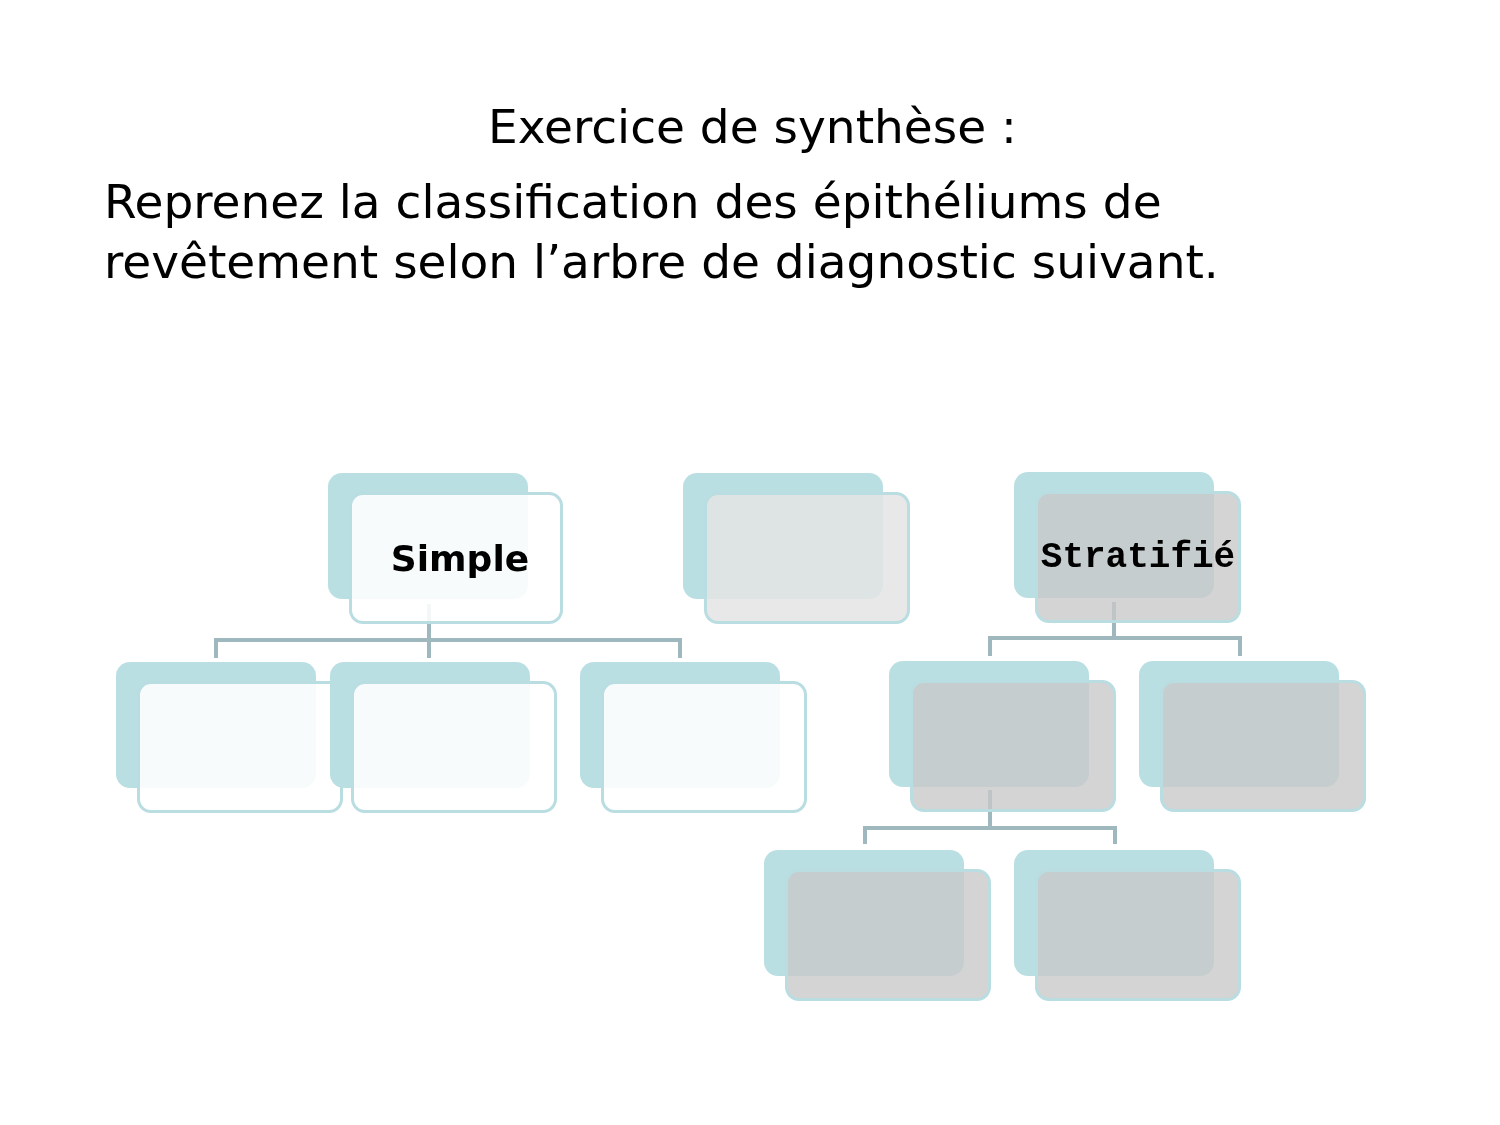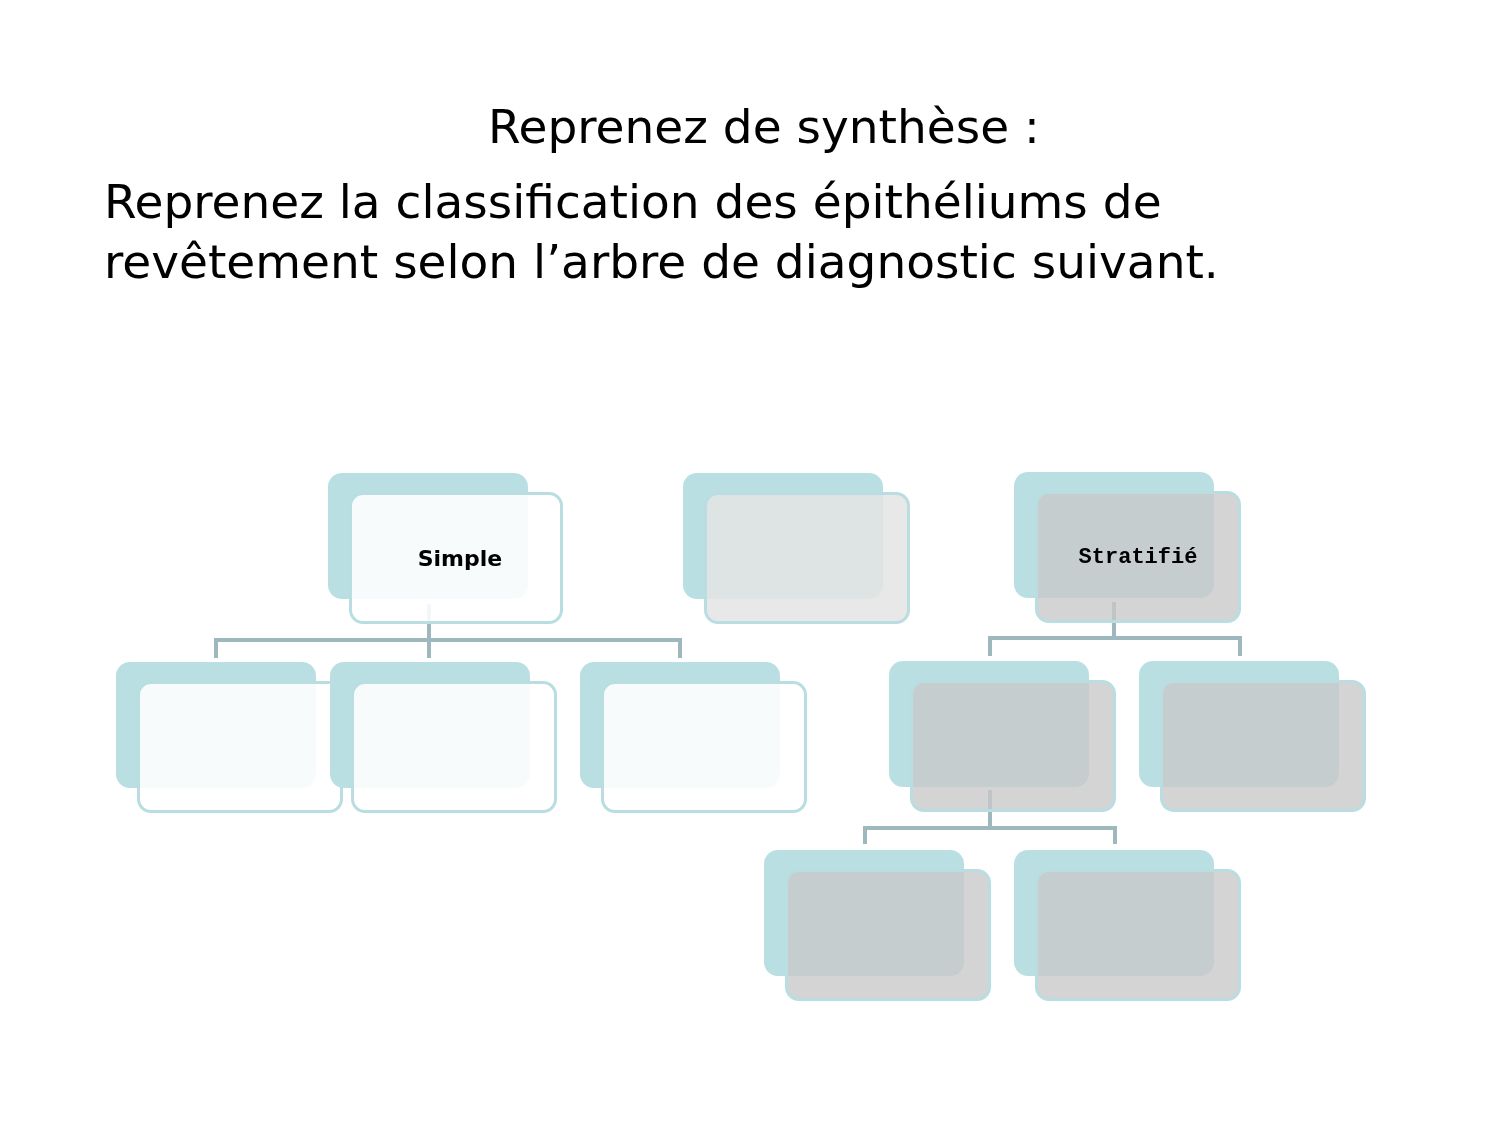--- a/index.html
+++ b/index.html
@@ -15,31 +15,31 @@
   }
   .node { position: absolute; }
   .node .back {
     position: absolute; left: 0; top: 0; width: 200px; height: 126px;
     background: #badfe3; border-radius: 14px;
   }
   .node .front {
     position: absolute; left: 21px; top: 19px; width: 200px; height: 126px;
     border: 3px solid #b9dde1; border-radius: 14px;
     display: flex; align-items: center; justify-content: center;
-    font-weight: bold; font-size: 22px;
+    font-weight: bold; font-size: 36px;
   }
   .node.light .front { background: rgba(255,255,255,0.88); }
   .node.gray .front { background: rgba(200,200,200,0.78); font-family: Liberation Mono, monospace; }
   .node.grayish .front { background: rgba(228,228,228,0.86); }
   .conn { position: absolute; background: #9fb8bd; }
 </style>
 </head>
 <body>
 
-<div class="title">Reprenez de synthèse :</div>
+<div class="title">Exercice de synthèse :</div>
 <div class="instruction">Reprenez la classification des épithéliums de
 revêtement selon l’arbre de diagnostic suivant.</div>
 
 <div class="conn" style="left:427px; top:604px; width:4px; height:36px;"></div>
 <div class="conn" style="left:214px; top:638px; width:468px; height:4px;"></div>
 <div class="conn" style="left:214px; top:638px; width:4px; height:20px;"></div>
 <div class="conn" style="left:427px; top:638px; width:4px; height:20px;"></div>
 <div class="conn" style="left:678px; top:638px; width:4px; height:20px;"></div>
 
 <div class="conn" style="left:1112px; top:602px; width:4px; height:36px;"></div>

